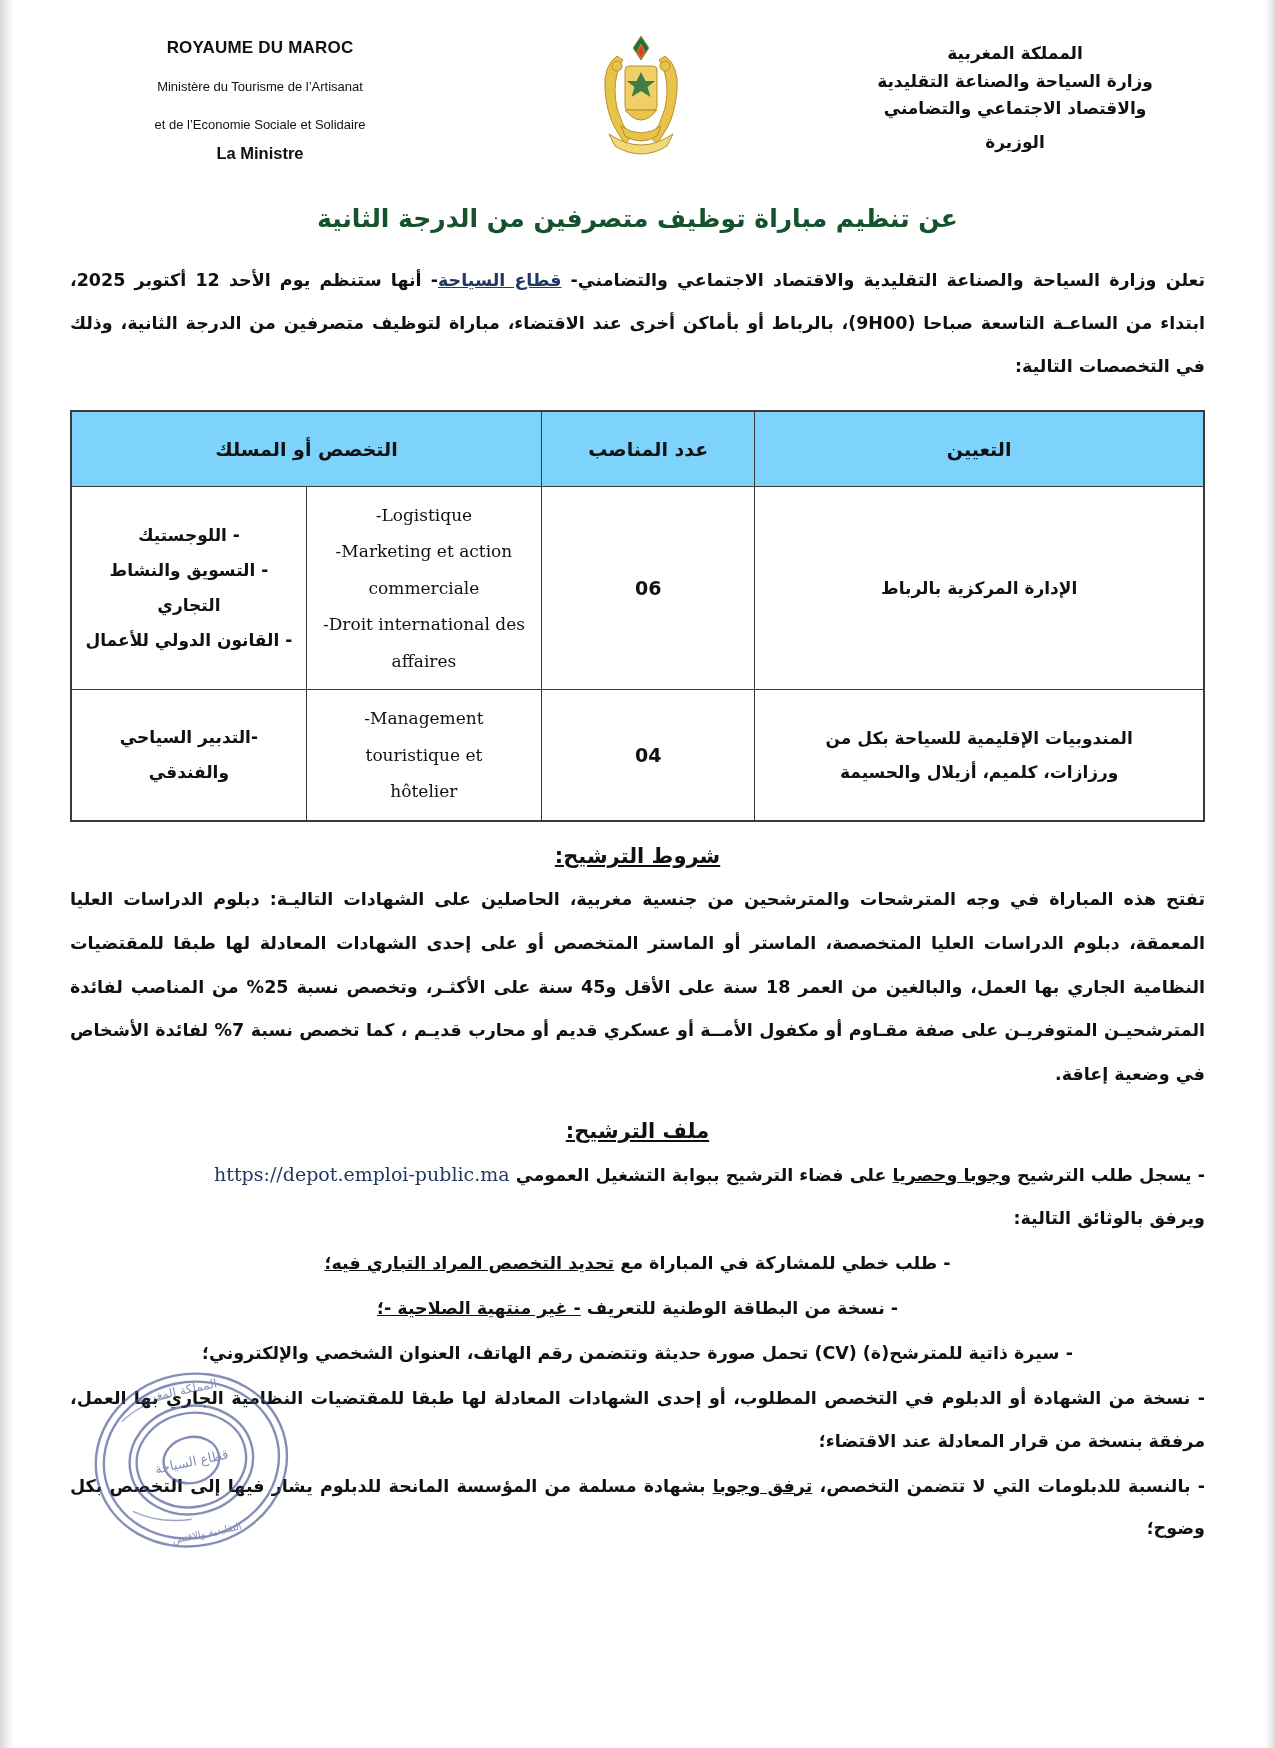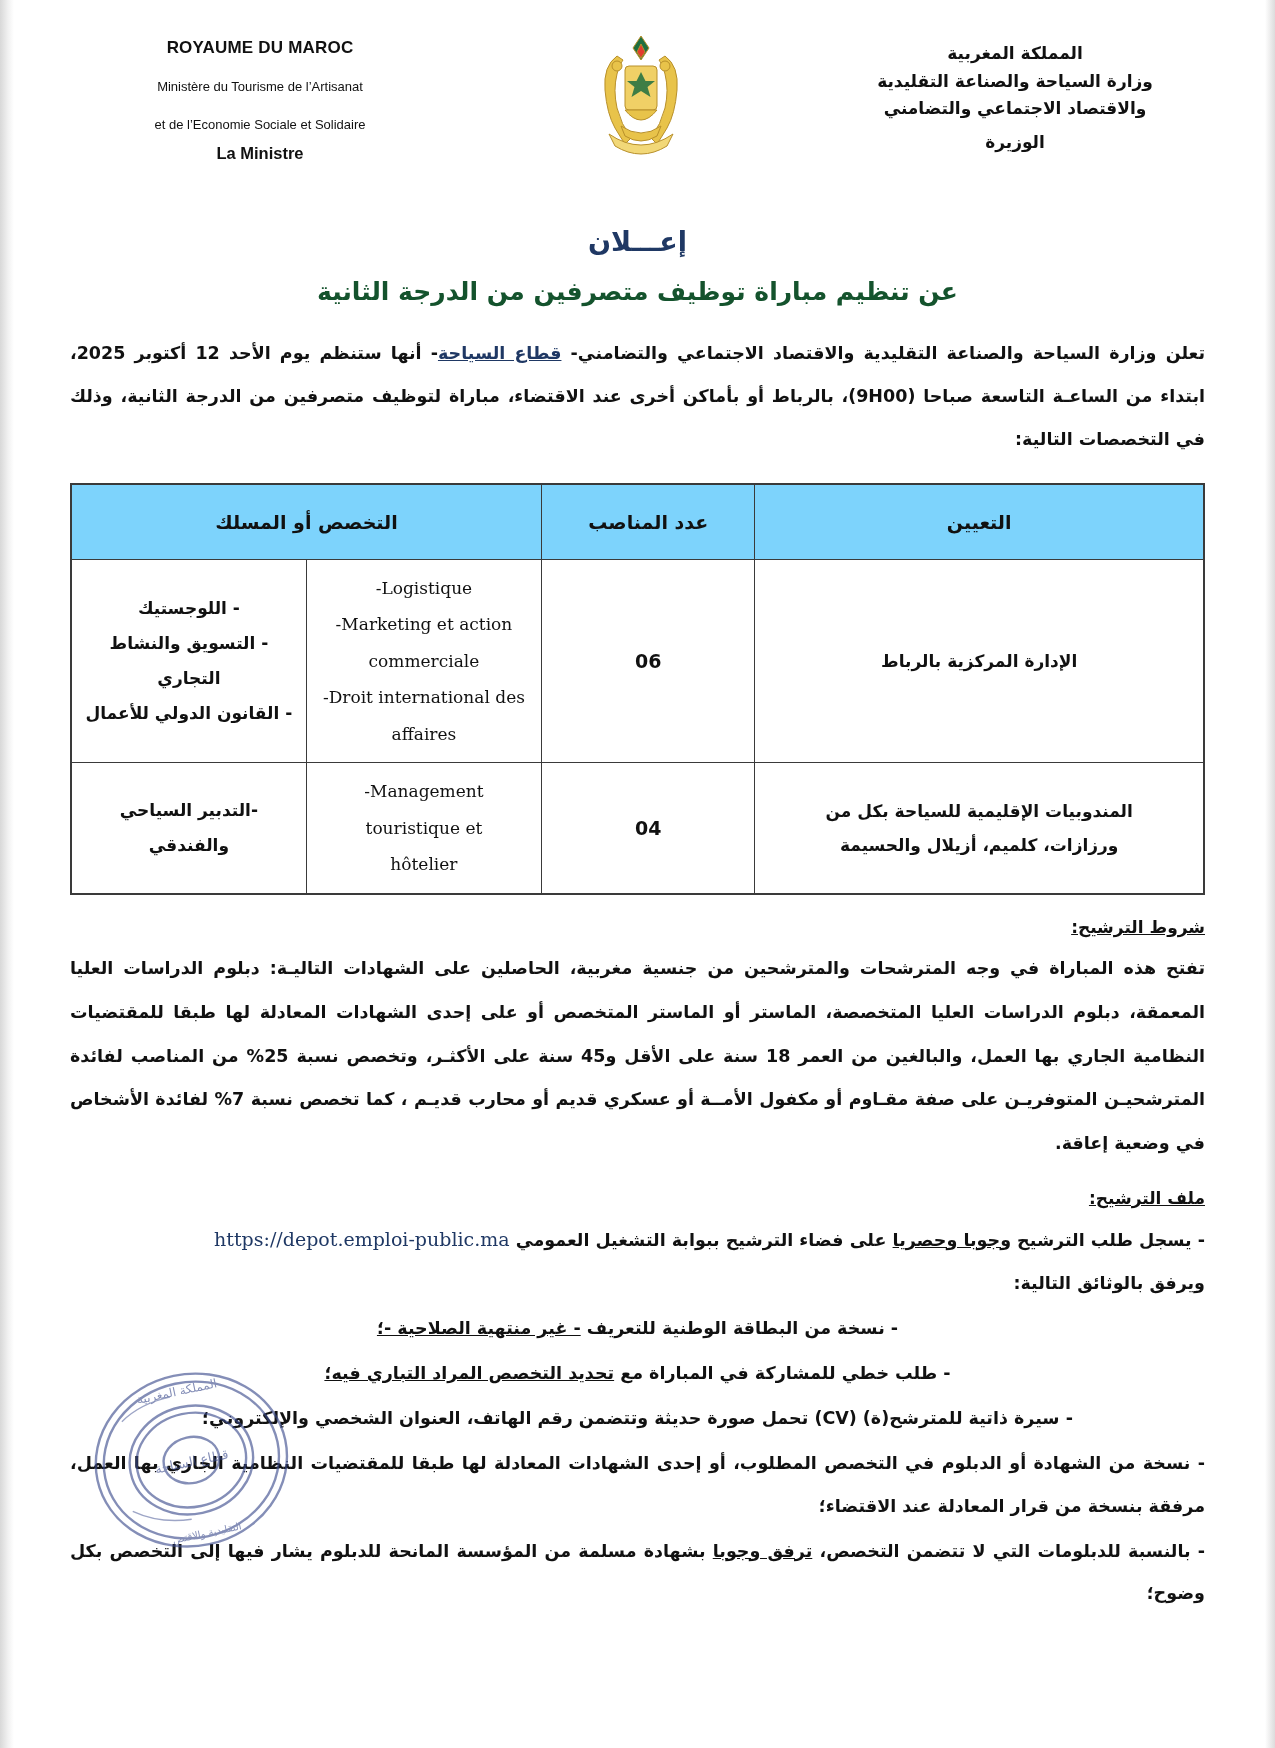--- a/index.html
+++ b/index.html
@@ -87,22 +87,22 @@
     direction:ltr;font-family:"DejaVu Serif","Liberation Serif",serif;
     font-size:17px;line-height:2.15;
   }
   td.posts-cell{font-size:19px;font-weight:bold;}
   td.assign-cell{font-size:17px;font-weight:bold;line-height:2.0;}
   tr.row1 td{height:132px;}
   tr.row2 td{height:108px;}
 
   
   .sec-head{
-    margin-top:22px;text-align:right;direction:rtl;
-    font-size:17px;font-weight:bold;color:#111;
+    margin-top:22px;text-align:center;direction:rtl;
+    font-size:21px;font-weight:bold;color:#111;
   }
   .sec-head span{text-decoration:underline;}
 
   .para2{
     margin-top:10px;color:#111;font-weight:bold;font-size:17.5px;
     line-height:2.5;text-align:justify;text-align-last:right;direction:rtl;
   }
 
   
   ul.filelist{list-style:none;margin:8px 0 0 0;padding:0;direction:rtl;}
@@ -163,21 +163,20 @@
 
       <div class="hdr-fr">
         <div class="l1">ROYAUME DU MAROC</div>
         <div class="l2">Ministère du Tourisme de l’Artisanat</div>
         <div class="l2">et de l’Economie Sociale et Solidaire</div>
         <div class="l4">La Ministre</div>
       </div>
 
     </div>
 
-    <div class="title-main">إعـــلان</div>
     <div class="title-sub">عن تنظيم مباراة توظيف متصرفين من الدرجة الثانية</div>
 
     <div class="para">
       <span>تعلن وزارة السياحة والصناعة التقليدية والاقتصاد الاجتماعي والتضامني- </span><span class="u-blue">قطاع السياحة</span><span>- أنها ستنظم يوم الأحد 12 أكتوبر 2025، ابتداء من الساعـة التاسعة صباحا (9H00)، بالرباط أو بأماكن أخرى عند الاقتضاء، مباراة لتوظيف متصرفين من الدرجة الثانية، وذلك في التخصصات التالية:</span>
     </div>
 
     <table class="spec">
       <thead>
         <tr>
           <th class="col-assign">التعيين</th>
@@ -229,25 +228,25 @@
     </div>
 
     <ul class="filelist">
 
       <li class="li-right">
         <span>- يسجل طلب الترشيح </span><span class="uline">وجوبا وحصريا</span><span> على فضاء الترشيح ببوابة التشغيل العمومي </span><span class="url">https://depot.emploi-public.ma</span>
         <div class="li-right">ويرفق بالوثائق التالية:</div>
       </li>
 
       <li class="li-center">
+        <span>- طلب خطي للمشاركة في المباراة مع </span><span class="uline">تحديد التخصص المراد التباري فيه؛</span>
+      </li>
+
+      <li class="li-center">
         <span>- نسخة من البطاقة الوطنية للتعريف </span><span class="uline">- غير منتهية الصلاحية -؛</span>
-      </li>
-
-      <li class="li-center">
-        <span>- طلب خطي للمشاركة في المباراة مع </span><span class="uline">تحديد التخصص المراد التباري فيه؛</span>
       </li>
 
       <li class="li-center">- سيرة ذاتية للمترشح(ة) (CV) تحمل صورة حديثة وتتضمن رقم الهاتف، العنوان الشخصي والإلكتروني؛</li>
 
       <li class="justify">-  نسخة من الشهادة أو الدبلوم في التخصص المطلوب، أو إحدى الشهادات المعادلة لها طبقا للمقتضيات النظامية الجاري بها العمل، مرفقة بنسخة من قرار المعادلة عند الاقتضاء؛</li>
 
       <li class="justify">
         <span>- بالنسبة للدبلومات التي لا تتضمن التخصص، </span><span class="uline">ترفق وجوبا</span><span> بشهادة مسلمة من المؤسسة المانحة للدبلوم يشار فيها إلى التخصص بكل وضوح؛</span>
       </li>
 

